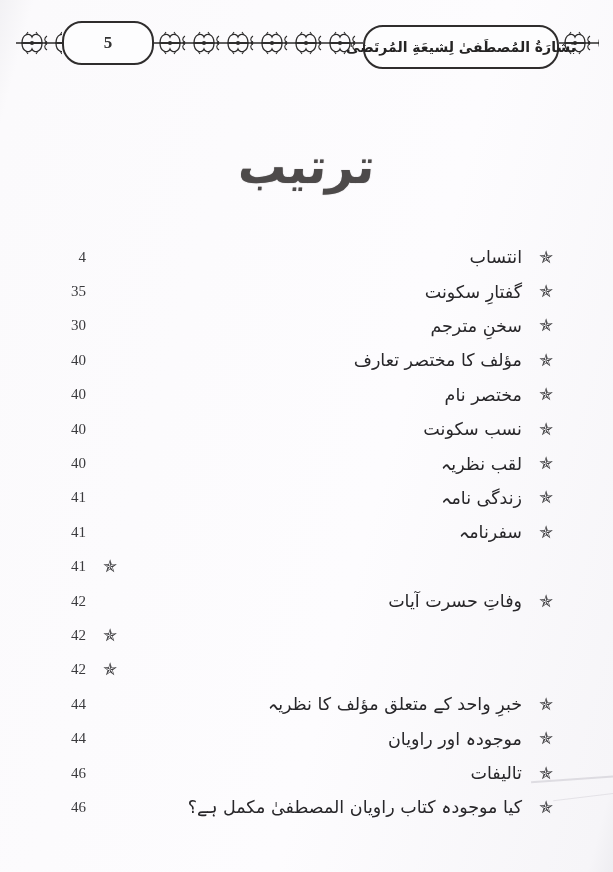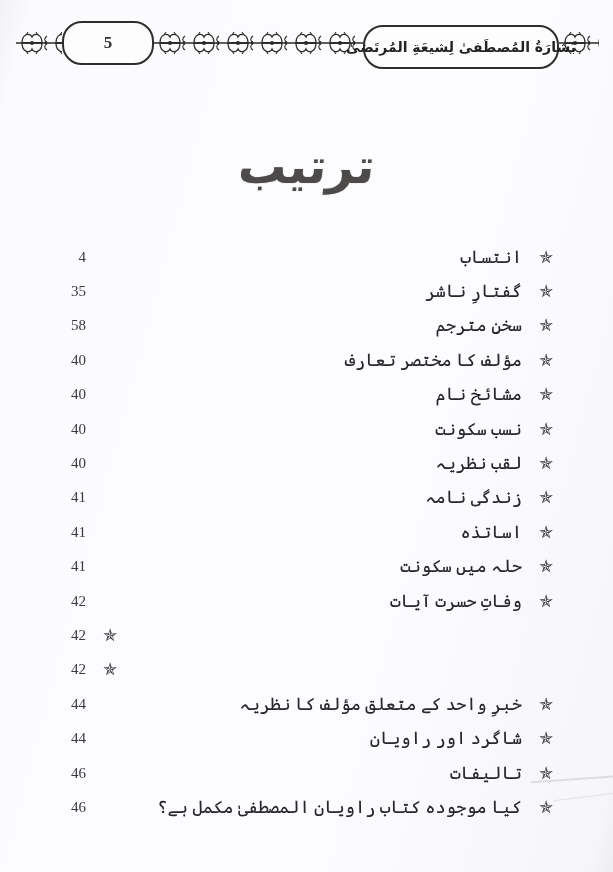--- a/index.html
+++ b/index.html
@@ -81,21 +81,20 @@
   .pg{
     flex:0 0 34px;text-align:right;
     font-family:"Liberation Serif", serif;
     font-size:15px;color:#3a3a3d;
   }
   .entry{
     margin-left:auto;
     direction:rtl;text-align:right;
     font-size:17.5px;font-weight:500;color:#28272a;
     white-space:nowrap;
-    font-family:Liberation Serif, serif;
   }
   .star{
     flex:0 0 22px;margin-left:13px;
     text-align:center;
     font-size:17px;color:#3b3a3d;
     line-height:1;
   }
 </style>
 </head>
 <body>
@@ -146,39 +145,39 @@
 
   <div class="toc">
   <div class="toc-row">
     <span class="pg">4</span>
     <span class="entry">انتساب</span>
     <span class="star">✯</span>
   </div>
 
   <div class="toc-row">
     <span class="pg">35</span>
-    <span class="entry">گفتارِ ناشر</span>
-    <span class="star">✯</span>
-  </div>
-
-  <div class="toc-row">
-    <span class="pg">58</span>
+    <span class="entry">گفتارِ سکونت</span>
+    <span class="star">✯</span>
+  </div>
+
+  <div class="toc-row">
+    <span class="pg">30</span>
     <span class="entry">سخنِ مترجم</span>
     <span class="star">✯</span>
   </div>
 
   <div class="toc-row">
     <span class="pg">40</span>
     <span class="entry">مؤلف کا مختصر تعارف</span>
     <span class="star">✯</span>
   </div>
 
   <div class="toc-row">
     <span class="pg">40</span>
-    <span class="entry">مشائخ نام</span>
+    <span class="entry">مختصر نام</span>
     <span class="star">✯</span>
   </div>
 
   <div class="toc-row">
     <span class="pg">40</span>
     <span class="entry">نسب سکونت</span>
     <span class="star">✯</span>
   </div>
 
   <div class="toc-row">
@@ -188,27 +187,26 @@
   </div>
 
   <div class="toc-row">
     <span class="pg">41</span>
     <span class="entry">زندگی نامہ</span>
     <span class="star">✯</span>
   </div>
 
   <div class="toc-row">
     <span class="pg">41</span>
-    <span class="entry">اساتذہ</span>
+    <span class="entry">سفرنامہ</span>
     <span class="star">✯</span>
   </div>
 
   <div class="toc-row">
     <span class="pg">41</span>
-    <span class="entry">حلہ میں سکونت</span>
     <span class="star">✯</span>
   </div>
 
   <div class="toc-row">
     <span class="pg">42</span>
     <span class="entry">وفاتِ حسرت آیات</span>
     <span class="star">✯</span>
   </div>
 
   <div class="toc-row">
@@ -222,21 +220,21 @@
   </div>
 
   <div class="toc-row">
     <span class="pg">44</span>
     <span class="entry">خبرِ واحد کے متعلق مؤلف کا نظریہ</span>
     <span class="star">✯</span>
   </div>
 
   <div class="toc-row">
     <span class="pg">44</span>
-    <span class="entry">شاگرد اور راویان</span>
+    <span class="entry">موجودہ اور راویان</span>
     <span class="star">✯</span>
   </div>
 
   <div class="toc-row">
     <span class="pg">46</span>
     <span class="entry">تالیفات</span>
     <span class="star">✯</span>
   </div>
 
   <div class="toc-row">

